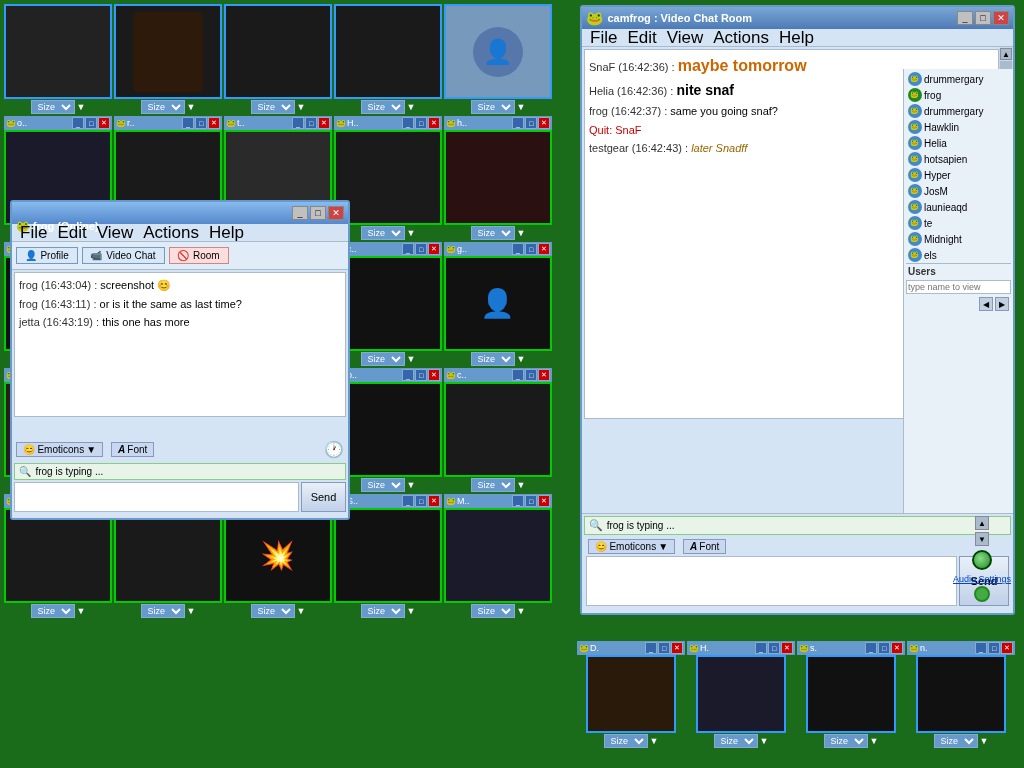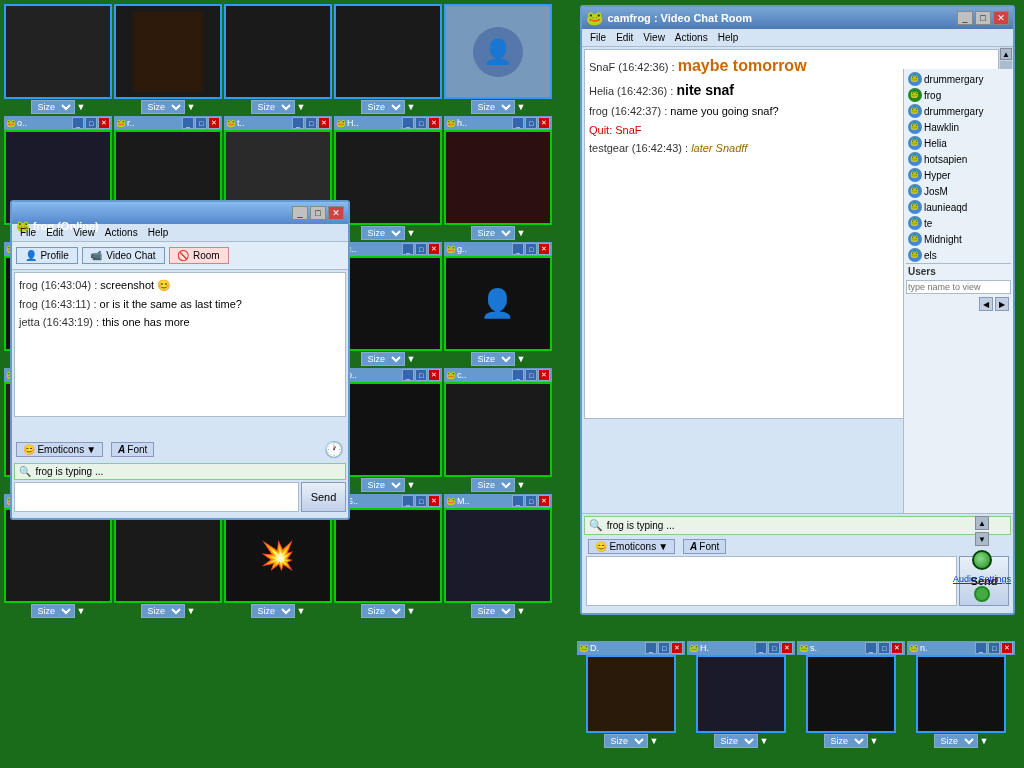--- a/index.html
+++ b/index.html
@@ -20,21 +20,21 @@
 
     
     .main-chat { position: absolute; top: 0; left: 575px; width: 449px; height: 768px; }
     .chat-window { position: absolute; top: 5px; left: 5px; width: 435px; height: 610px; background: #d4e4f4; border: 2px solid #6699cc; border-radius: 3px; }
     .chat-titlebar { background: linear-gradient(to bottom, #7aa7d6, #4d7ab5); height: 22px; display: flex; align-items: center; justify-content: space-between; padding: 0 4px; border-radius: 1px 1px 0 0; }
     .chat-titlebar-title { color: white; font-weight: bold; font-size: 11px; display: flex; align-items: center; gap: 4px; }
     .titlebar-icon { font-size: 14px; }
     .titlebar-buttons { display: flex; gap: 2px; }
     .tb-btn { width: 16px; height: 14px; background: #c0c0c0; border: 1px solid #888; display: flex; align-items: center; justify-content: center; font-size: 9px; cursor: pointer; }
     .chat-menubar { background: #d4e4f4; height: 18px; display: flex; align-items: center; gap: 2px; padding: 0 4px; border-bottom: 1px solid #aabbcc; }
-    .menu-item { font-size: 10px; padding: 0 4px; cursor: pointer; color: #000; }
+    .menu-item { font-size: 17px; padding: 0 4px; cursor: pointer; color: #000; }
     .chat-messages { height: 370px; overflow-y: auto; background: white; margin: 2px; padding: 4px; border: 1px solid #aabbcc; font-size: 11px; line-height: 1.5; }
     .msg-line { margin-bottom: 2px; }
     .msg-name { color: #333; }
     .msg-quit { color: #cc0000; }
     .chat-users { position: absolute; right: 0; top: 22px; width: 110px; height: 450px; background: #e8f0f8; border-left: 1px solid #aabbcc; overflow-y: auto; padding: 2px; }
     .user-item { display: flex; align-items: center; gap: 2px; padding: 1px 2px; font-size: 10px; cursor: pointer; }
     .user-avatar { width: 14px; height: 14px; background: #4488cc; border-radius: 50%; display: flex; align-items: center; justify-content: center; font-size: 7px; color: white; flex-shrink: 0; }
     .user-avatar.frog { background: #228822; }
     .typing-indicator { background: #e8f4e8; border: 1px solid #88cc88; padding: 2px 4px; font-size: 10px; display: flex; align-items: center; gap: 4px; margin-bottom: 2px; }
     .emoticons-bar { display: flex; align-items: center; gap: 8px; padding: 2px 4px; }
@@ -540,21 +540,21 @@
     <div style="display:flex; height:390px; position:relative;">
 
       <div class="chat-messages" style="flex:1; margin-right:0;">
         <div class="msg-line">
           <span class="msg-name">SnaF (16:42:36) : </span><span style="color:#cc6600; font-weight:bold; font-size:16px;">maybe tomorrow</span>
         </div>
         <div class="msg-line">
           <span class="msg-name">Helia (16:42:36) : </span><span style="font-weight:bold; font-size:14px;">nite snaf</span>
         </div>
         <div class="msg-line">
-          <span class="msg-name">frog (16:42:37) : </span><span>name you going snaf?</span>
+          <span class="msg-name">frog (16:42:37) : </span><span>same you going snaf?</span>
         </div>
         <div class="msg-line msg-quit">Quit: SnaF</div>
         <div class="msg-line">
           <span class="msg-name">testgear (16:42:43) : </span><span style="font-style:italic; color:#996600;">later Snadff</span>
         </div>
       </div>
 
       <div style="width:14px; background:#c8d8e8; display:flex; flex-direction:column; align-items:center; padding:1px 0;">
         <div style="width:12px; height:12px; background:#aabbcc; border:1px solid #889; display:flex;align-items:center;justify-content:center; font-size:8px; cursor:pointer;">▲</div>
         <div style="flex:1; width:12px; background:#e0ecf8; margin:1px 0; position:relative;">

